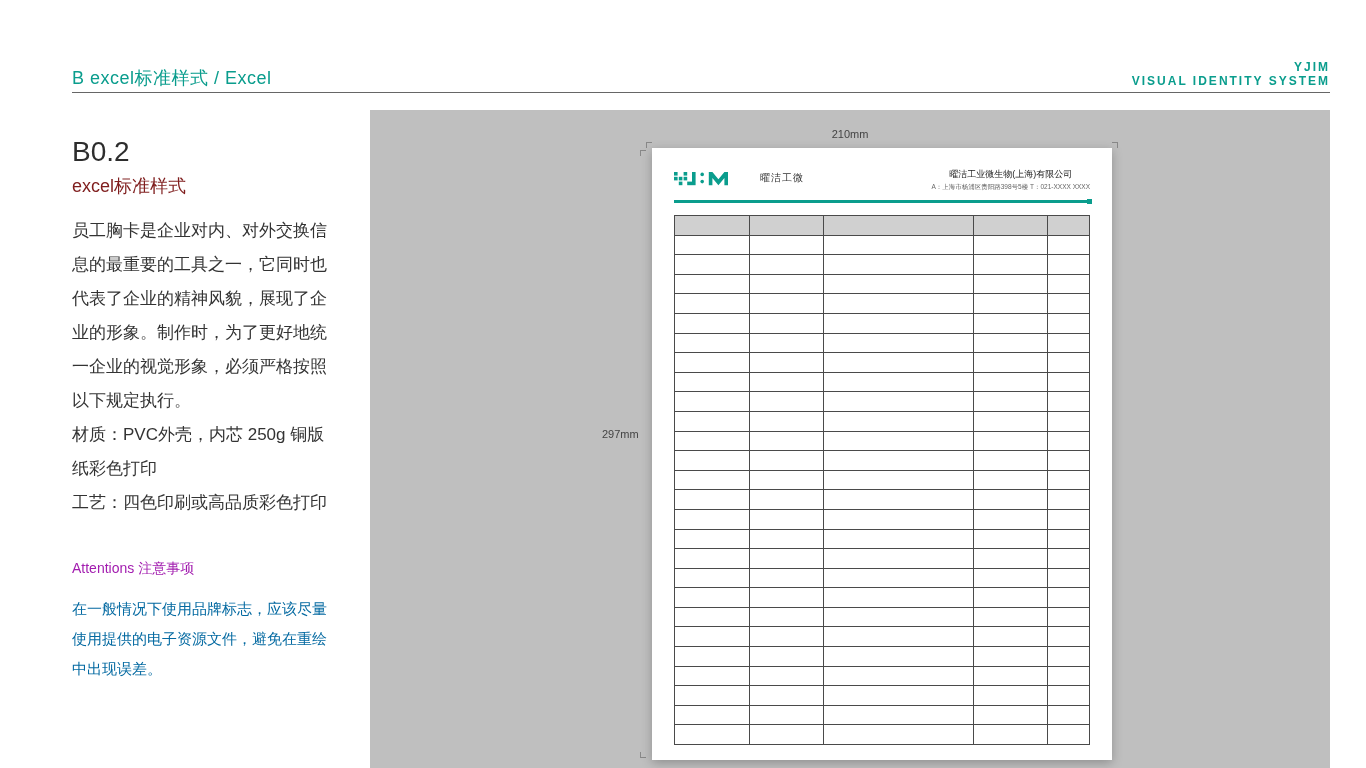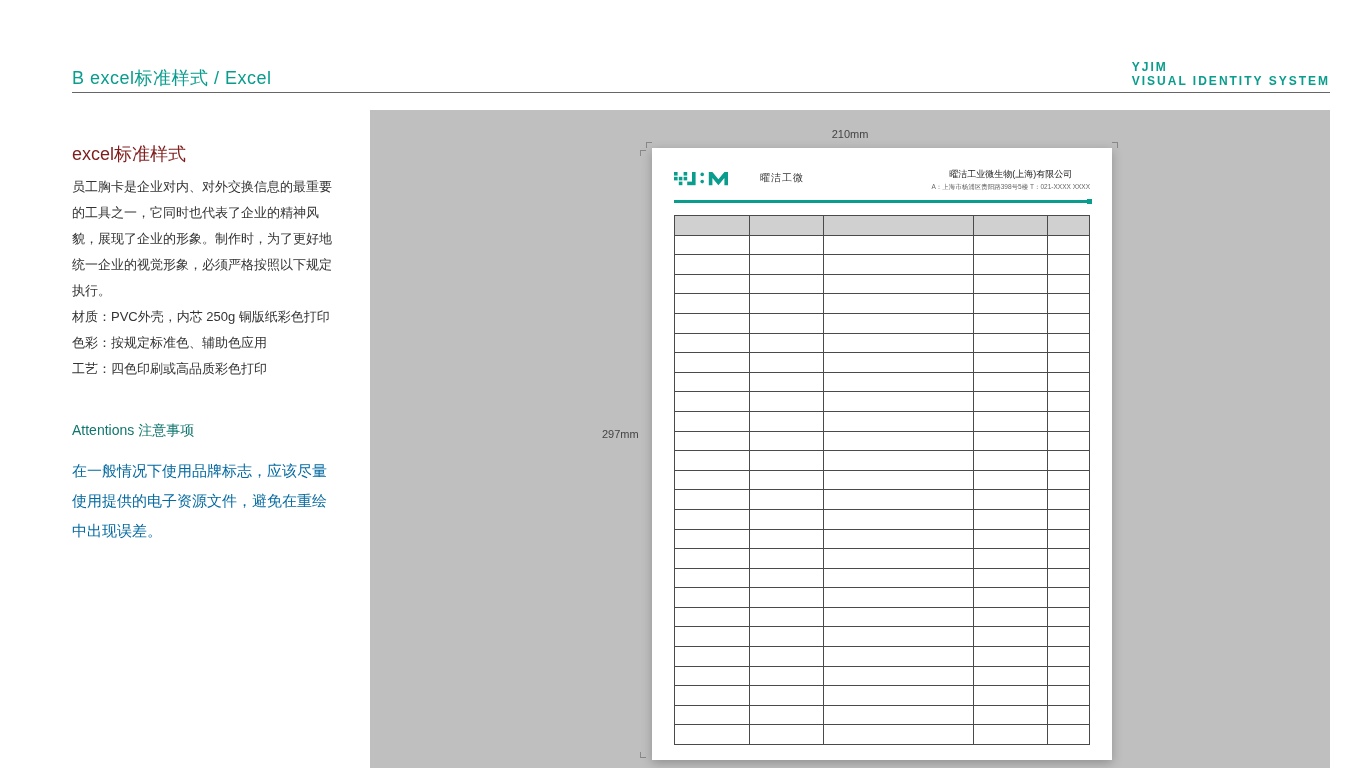--- a/index.html
+++ b/index.html
@@ -1,31 +1,31 @@
 <!DOCTYPE html>
 <html><head>
 <meta charset="utf-8">
 <style>
   * { box-sizing: border-box; margin: 0; padding: 0; }
   html, body { width: 1366px; height: 768px; overflow: hidden; font-family: "Microsoft YaHei", "PingFang SC", Arial, sans-serif; background: #fff; color: #333; }
   .page { position: relative; width: 1366px; height: 768px; }
 
   
   .page-title { position: absolute; left: 72px; top: 66px; font-size: 18px; color: #0a9d8d; letter-spacing: 0.5px; }
-  .vi-block { position: absolute; right: 36px; top: 60px; text-align: left; }
+  .vi-block { position: absolute; right: 36px; top: 60px; text-align: right; }
   .vi-line1 { font-size: 12px; color: #0a9d8d; letter-spacing: 2px; font-weight: 600; }
   .vi-line2 { font-size: 12px; color: #0a9d8d; letter-spacing: 2px; font-weight: 600; }
   .header-rule { position: absolute; left: 72px; right: 36px; top: 92px; height: 0; border-top: 1px solid #666; }
 
   
   .left-col { position: absolute; left: 72px; top: 136px; width: 268px; }
   .code    { font-size: 28px; color: #2d2d2d; font-weight: 400; }
   .subhead { font-size: 18px; color: #7f1d1d; margin-top: 6px; }
-  .body-text { font-size: 13px; color: #333; line-height: 2.0; margin-top: 8px; }
-  .attn-head { font-size: 14px; color: #0f766e; margin-top: 40px; }
+  .body-text { font-size: 17px; color: #333; line-height: 2.0; margin-top: 16px; }
+  .attn-head { font-size: 14px; color: #a21caf; margin-top: 40px; }
   .attn-body { font-size: 15px; color: #0369a1; line-height: 2.0; margin-top: 16px; }
 
   
   .stage { position: absolute; left: 370px; top: 110px; width: 960px; height: 658px; background: #bfbfbf; }
 
   
   .dim-horiz { position: absolute; top: 18px; left: 50%; transform: translateX(-50%); font-size: 11px; color: #444; }
   .dim-vert  { position: absolute; top: 318px; left: 232px; font-size: 11px; color: #444; text-align: right; }
 
   
@@ -63,25 +63,25 @@
   <div class="page-title">B excel标准样式 / Excel</div>
 
   <div class="vi-block">
     <div class="vi-line1">YJIM</div>
     <div class="vi-line2">VISUAL IDENTITY SYSTEM</div>
   </div>
 
   <div class="header-rule"></div>
 
   <div class="left-col">
+    <div class="code">B0.2</div>
     <div class="subhead">excel标准样式</div>
     <div class="body-text">
       <div>员工胸卡是企业对内、对外交换信息的最重要的工具之一，它同时也代表了企业的精神风貌，展现了企业的形象。制作时，为了更好地统一企业的视觉形象，必须严格按照以下规定执行。</div>
       <div>材质：PVC外壳，内芯 250g 铜版纸彩色打印</div>
-      <div>色彩：按规定标准色、辅助色应用</div>
       <div>工艺：四色印刷或高品质彩色打印</div>
     </div>
     <div class="attn-head">Attentions 注意事项</div>
     <div class="attn-body">在一般情况下使用品牌标志，应该尽量使用提供的电子资源文件，避免在重绘中出现误差。</div>
   </div>
 
   <div class="stage">
     <div class="dim-horiz">210mm</div>
     <div class="dim-vert">297mm</div>
 

